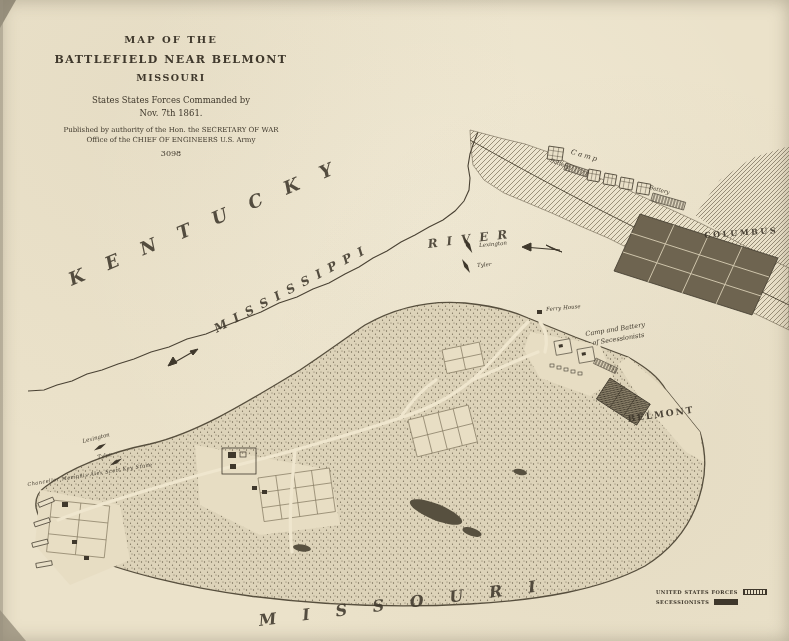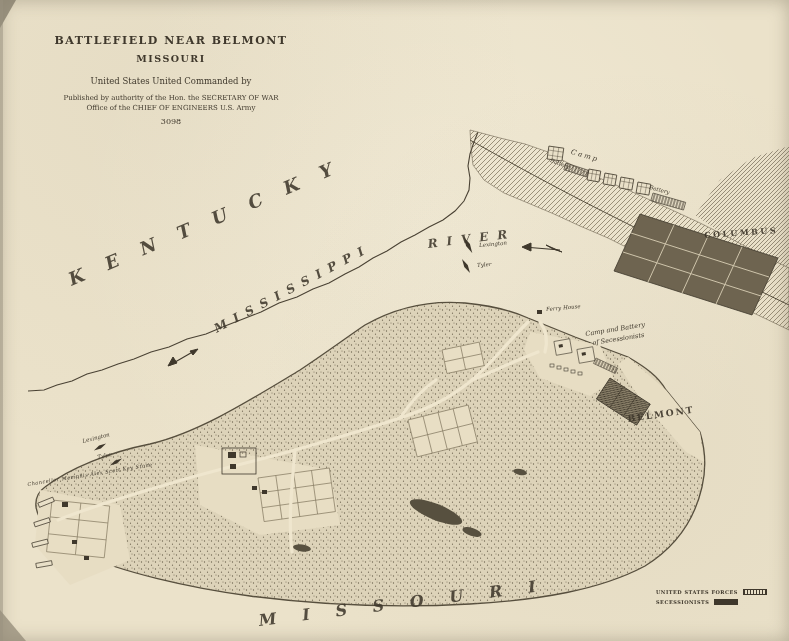--- a/index.html
+++ b/index.html
@@ -272,23 +272,25 @@
 
     <g fill="#e9e0c8" stroke="#3f382c" stroke-width="0.7">
       <rect x="-2" y="-8" width="4.5" height="16" transform="translate(46,502) rotate(68)"></rect>
       <rect x="-2" y="-8" width="4.5" height="16" transform="translate(42,522) rotate(72)"></rect>
       <rect x="-2" y="-8" width="4.5" height="16" transform="translate(40,543) rotate(76)"></rect>
       <rect x="-2" y="-8" width="4.5" height="16" transform="translate(44,564) rotate(80)"></rect>
     </g>
   </svg>
 
   <div class="title-block">
+    <div class="tb1">MAP OF THE</div>
     <div class="tb2">BATTLEFIELD NEAR BELMONT</div>
     <div class="tb3">MISSOURI</div>
-    <div class="tb4">United States United Commanded by</div>
+    <div class="tb4">States States Forces Commanded by</div>
+    <div class="tb4">Nov. 7th 1861.</div>
     <div class="tb7" style="margin-top:8px">Published by authority of the Hon. the SECRETARY OF WAR</div>
     <div class="tb7">Office of the CHIEF OF ENGINEERS U.S. Army</div>
     <div class="tb9">3098</div>
   </div>
 
   <div class="lbl giant kentucky">KENTUCKY</div>
   <div class="lbl giant mississippi">MISSISSIPPI</div>
   <div class="lbl giant river">RIVER</div>
   <div class="lbl giant missouri">MISSOURI</div>
 

